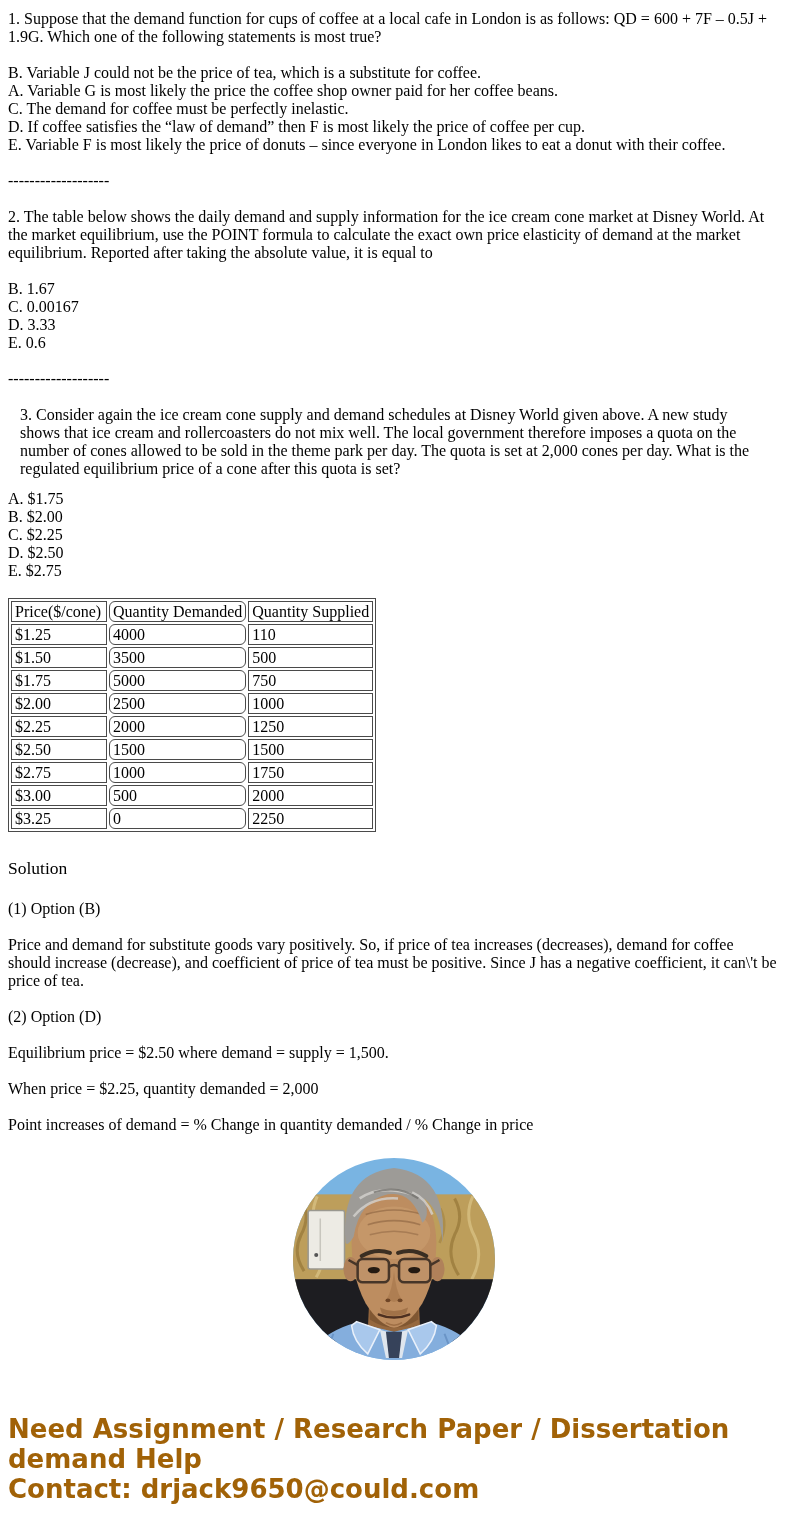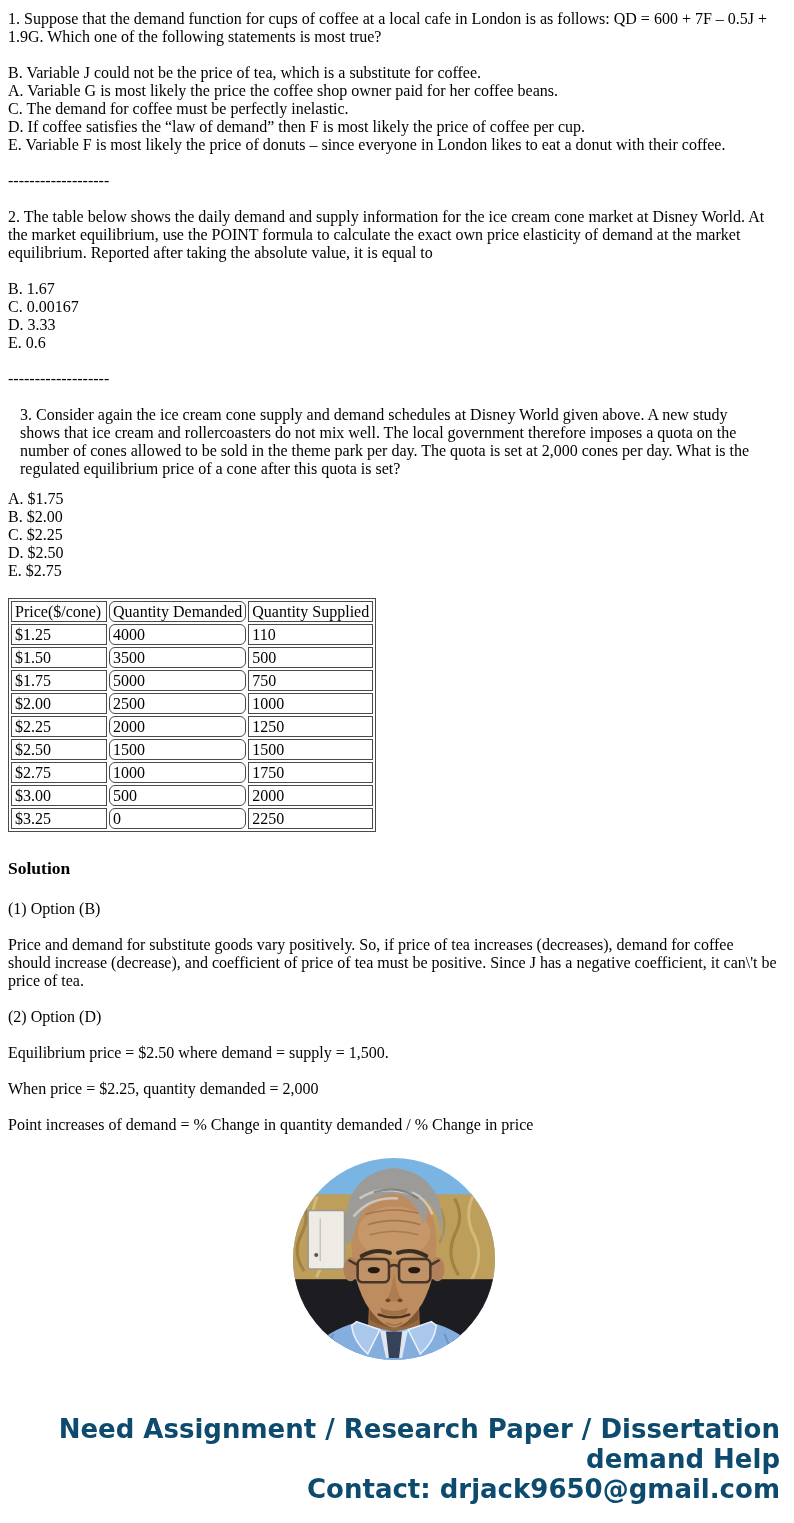--- a/index.html
+++ b/index.html
@@ -42,40 +42,40 @@
     vertical-align: middle;
   }
   table.qtable tr td:nth-child(1) { min-width: 88px; }
   table.qtable tr td:nth-child(2) { min-width: 128px; border-radius: 6px; }
   table.qtable tr td:nth-child(3) { min-width: 116px; }
   .table-wrap { margin-bottom: 18px; }
 
   h3.solution-heading {
     font-size: 17.5px;
     line-height: 20px;
-    font-weight: bold;
+    font-weight: normal;
     margin: 26px 0 22px 0;
   }
 
   
   .avatar-wrap {
     margin-top: 24px;
     text-align: center;
   }
   .avatar-wrap svg { display: inline-block; }
 
   
   .footer {
     margin-top: 50px;
-    text-align: right;
+    text-align: left;
     font-family: "DejaVu Sans", "Liberation Sans", sans-serif;
     font-weight: bold;
     font-size: 26px;
     line-height: 30px;
-    color: #0c4a6e;
+    color: #a16207;
   }
   .footer .footer-line { display: block; }
 </style>
 </head>
 <body>
 
 <div class="content">
 
   <div class="para">1. Suppose that the demand function for cups of coffee at a local cafe in London is as follows: QD = 600 + 7F – 0.5J + 1.9G. Which one of the following statements is most true?</div>
   <div class="para options">
@@ -244,16 +244,16 @@
         <path d="M86,148 q14,7 28,0 l-2,6 q-12,5 -24,0 Z" fill="#8a5c34" opacity="0.55"></path>
         <path d="M85,155 q15,6 30,0" stroke="#4e3020" stroke-width="2.5" fill="none" stroke-linecap="round"></path>
         <path d="M92,163 q8,5 16,0" stroke="#8a5c34" stroke-width="1.5" fill="none" opacity="0.6"></path>
       </g>
     </svg>
   </div>
 
   <div class="footer">
       <div class="footer-line">Need Assignment / Research Paper / Dissertation</div>
       <div class="footer-line">demand Help</div>
-      <div class="footer-line">Contact: drjack9650@gmail.com</div>
+      <div class="footer-line">Contact: drjack9650@could.com</div>
     </div>
 
 </div>
 
 </body></html>

